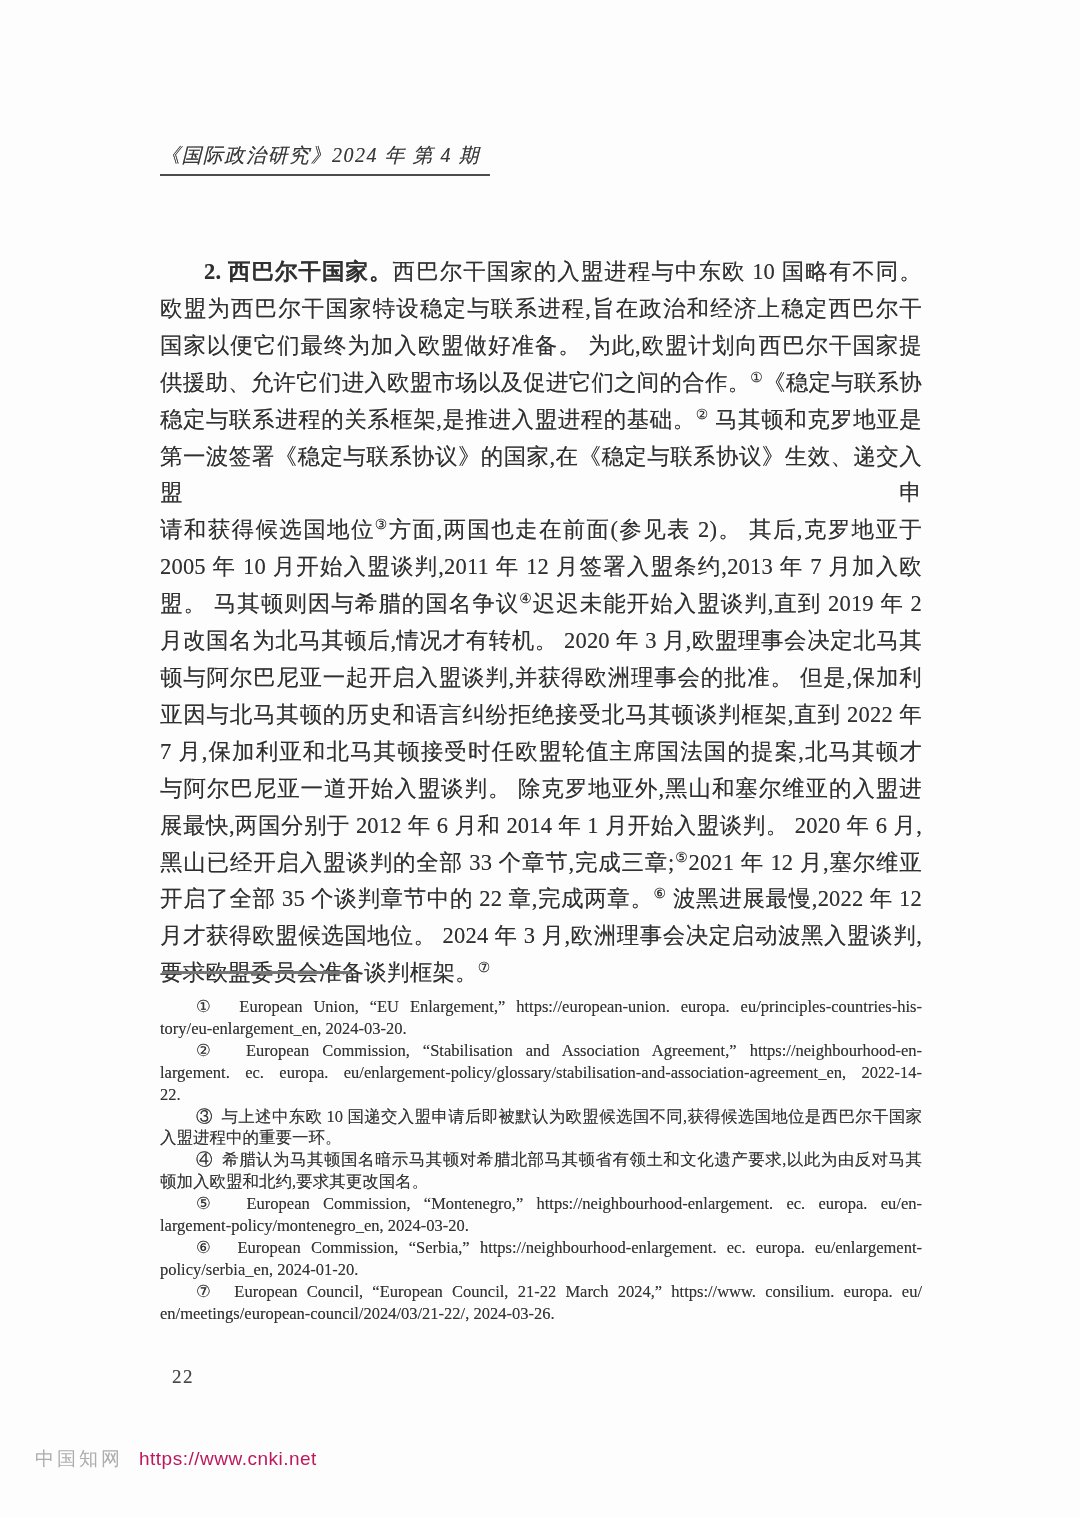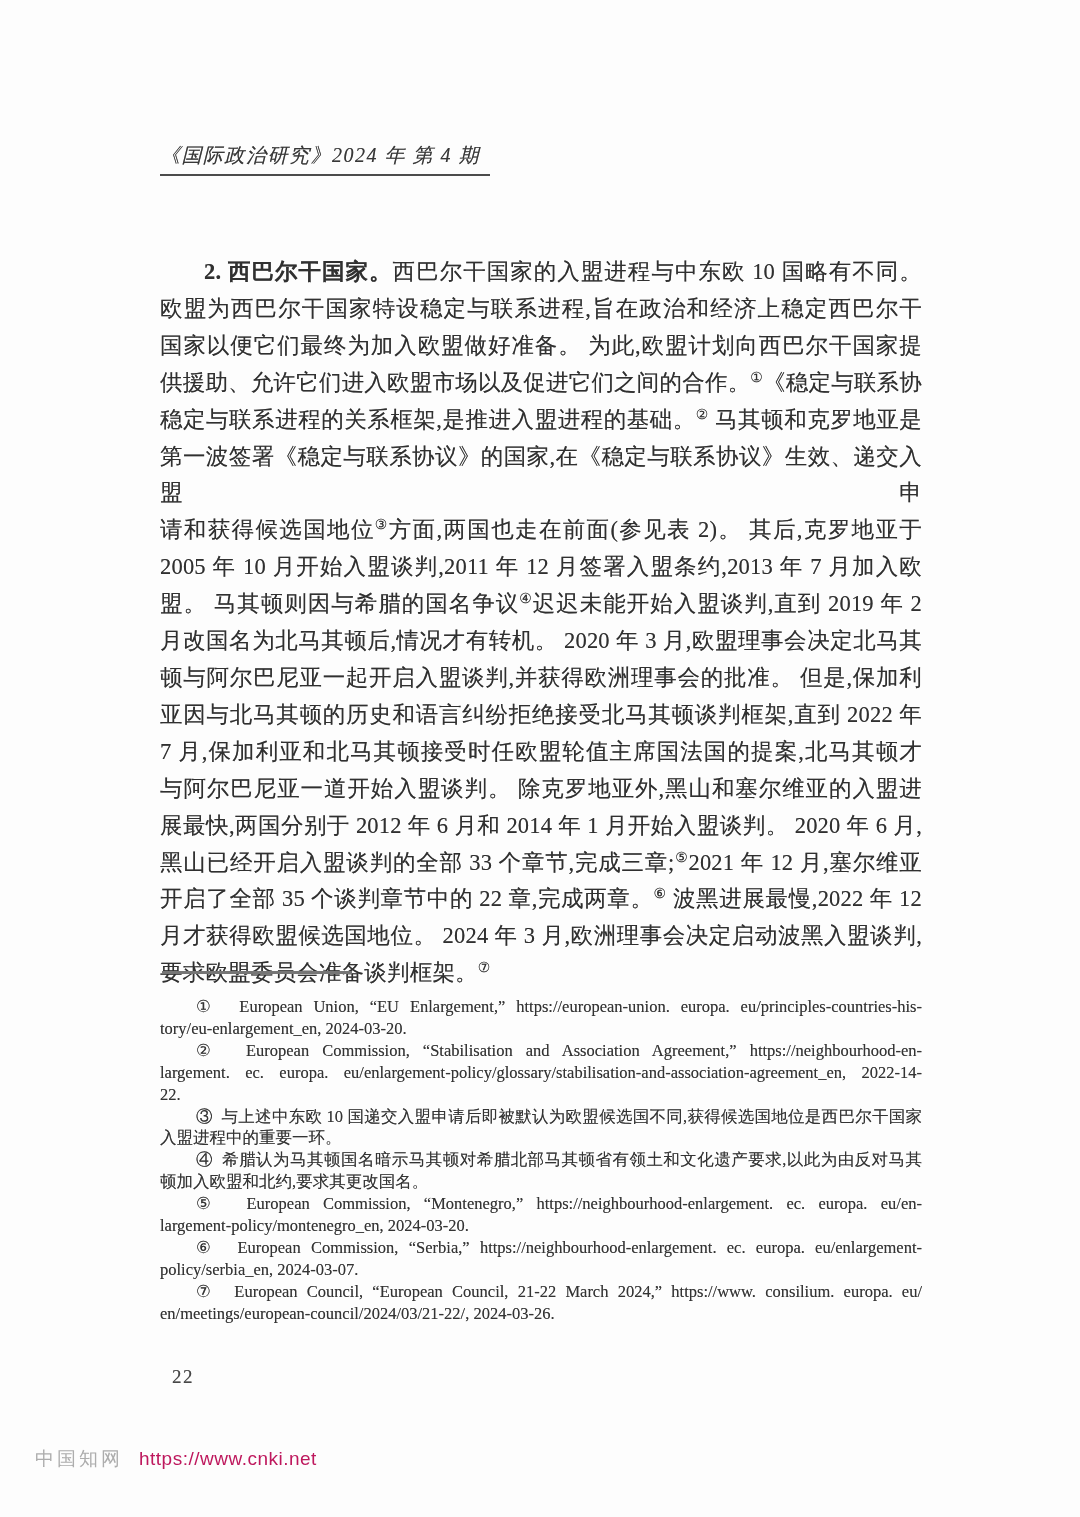--- a/index.html
+++ b/index.html
@@ -84,21 +84,21 @@
     <div class="fl fi">②&nbsp; European Commission, “Stabilisation and Association Agreement,” https://neighbourhood-en-</div>
     <div class="fl">largement. ec. europa. eu/enlargement-policy/glossary/stabilisation-and-association-agreement_en, 2022-14-</div>
     <div class="fl fe">22.</div>
     <div class="fl fi">③&nbsp; 与上述中东欧 10 国递交入盟申请后即被默认为欧盟候选国不同,获得候选国地位是西巴尔干国家</div>
     <div class="fl fe">入盟进程中的重要一环。</div>
     <div class="fl fi">④&nbsp; 希腊认为马其顿国名暗示马其顿对希腊北部马其顿省有领土和文化遗产要求,以此为由反对马其</div>
     <div class="fl fe">顿加入欧盟和北约,要求其更改国名。</div>
     <div class="fl fi">⑤&nbsp; European Commission, “Montenegro,” https://neighbourhood-enlargement. ec. europa. eu/en-</div>
     <div class="fl fe">largement-policy/montenegro_en, 2024-03-20.</div>
     <div class="fl fi">⑥&nbsp; European Commission, “Serbia,” https://neighbourhood-enlargement. ec. europa. eu/enlargement-</div>
-    <div class="fl fe">policy/serbia_en, 2024-03-07.</div>
+    <div class="fl fe">policy/serbia_en, 2024-01-20.</div>
     <div class="fl fi">⑦&nbsp; European Council, “European Council, 21-22 March 2024,” https://www. consilium. europa. eu/</div>
     <div class="fl fe">en/meetings/european-council/2024/03/21-22/, 2024-03-26.</div>
   </div>
 
   <div class="pageno">22</div>
 
   <div class="watermark">
     <span class="site-name">中国知网</span>
     <span class="site-url">https://www.cnki.net</span>
   </div>

